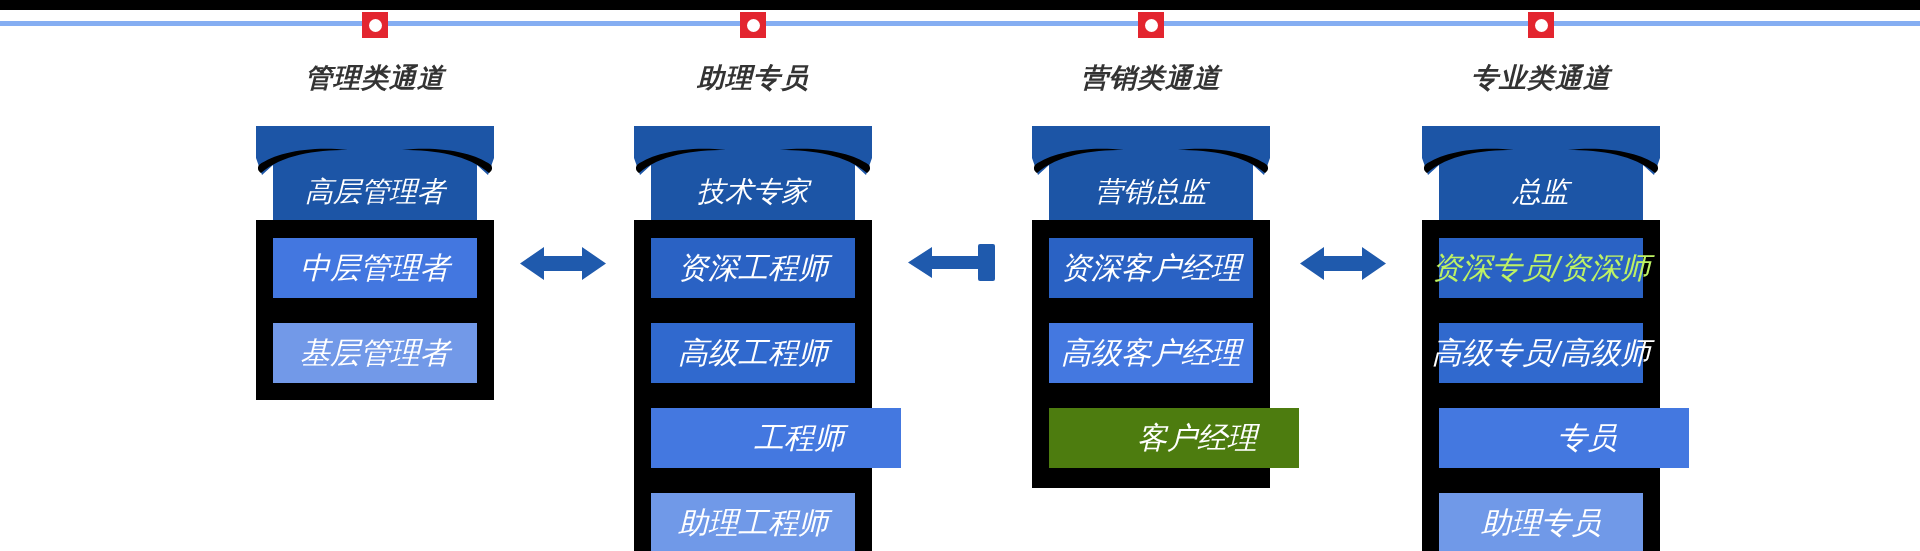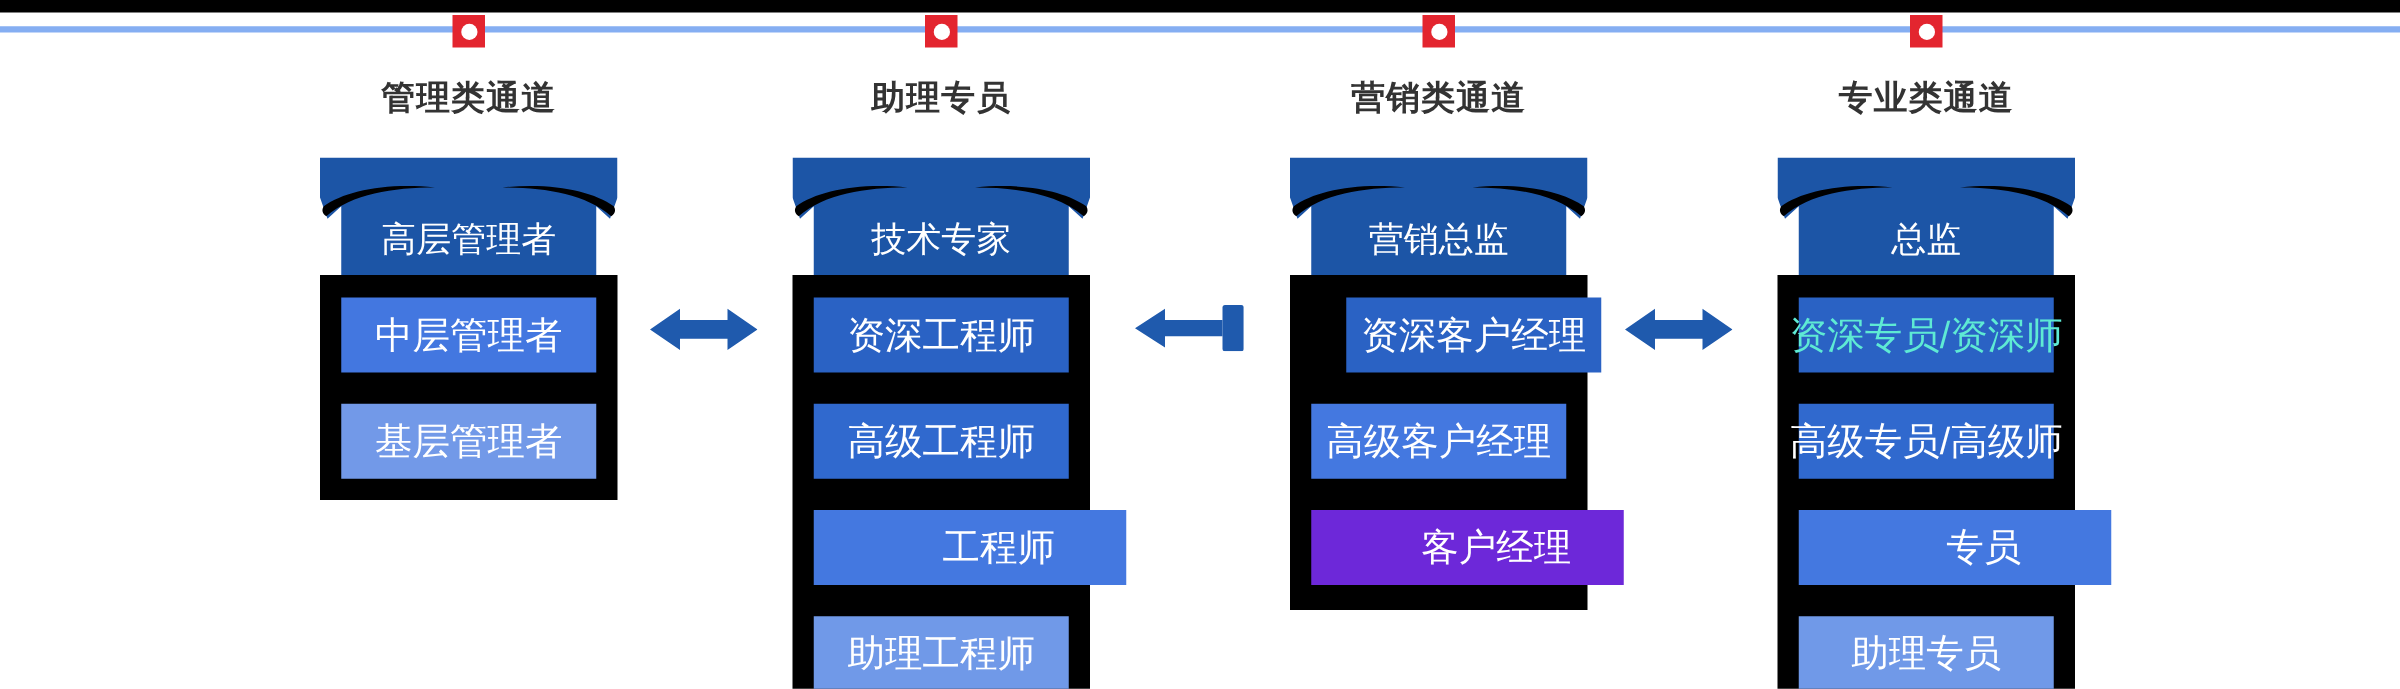--- a/index.html
+++ b/index.html
@@ -5,20 +5,21 @@
   html,body{margin:0;padding:0;}
   body{
     font-family:"Liberation Sans","DejaVu Sans",sans-serif;
     background:#ffffff;
   }
   #canvas{
     position:relative;
     width:1920px;height:551px;
     overflow:hidden;
     background:#ffffff;
+    font-style:italic;
   }
   .top-bar{position:absolute;left:0;top:0;width:1920px;height:10px;}
   .timeline{position:absolute;left:0;top:21px;width:1920px;height:5px;}
   .marker{
     position:absolute;top:12px;width:26px;height:26px;
     display:flex;align-items:center;justify-content:center;
   }
   .marker .dot{width:13px;height:13px;border-radius:50%;}
   .channel{position:absolute;top:0;width:238px;height:551px;}
   .channel-title{
@@ -103,38 +104,38 @@
     <div class="channel-title" style="color: rgb(51, 51, 51);">营销类通道</div>
     <div class="banner">
       <svg width="238" height="96" viewBox="0 0 238 96">
         <path d="M0,0 H238 V32 L232,49 L221,39 V96 H17 V39 L6,49 L0,32 Z" fill="#1C55A6"></path>
         <path d="M5,47 C26,29 58,24 92,24 C52,20 20,27 3,39 C1,42 2,45 5,47 Z" fill="#000000"></path>
         <path d="M233,47 C212,29 180,24 146,24 C186,20 218,27 235,39 C237,42 236,45 233,47 Z" fill="#000000"></path>
       </svg>
       <div class="top-level" style="color: rgb(255, 255, 255);">营销总监</div>
     </div>
     <div class="frame" style="height: 268px; background-color: rgb(0, 0, 0);">
-      <div class="rung r0" style="background-color: rgb(42, 98, 196); color: rgb(255, 255, 255); margin-left: 28px;">资深客户经理</div>
+      <div class="rung r0" style="background-color: rgb(42, 98, 196); color: rgb(255, 255, 255);">资深客户经理</div>
       <div class="rung r1" style="background-color: rgb(68, 120, 224); color: rgb(255, 255, 255);">高级客户经理</div>
-      <div class="rung r2" style="background-color: #6d28d9; color: rgb(255, 255, 255);">客户经理</div>
+      <div class="rung r2" style="background-color: #4d7c0f; color: rgb(255, 255, 255);">客户经理</div>
     </div>
   </div>
 
   <div class="channel" style="left:1422px">
     <div class="channel-title" style="color: rgb(51, 51, 51);">专业类通道</div>
     <div class="banner">
       <svg width="238" height="96" viewBox="0 0 238 96">
         <path d="M0,0 H238 V32 L232,49 L221,39 V96 H17 V39 L6,49 L0,32 Z" fill="#1C55A6"></path>
         <path d="M5,47 C26,29 58,24 92,24 C52,20 20,27 3,39 C1,42 2,45 5,47 Z" fill="#000000"></path>
         <path d="M233,47 C212,29 180,24 146,24 C186,20 218,27 235,39 C237,42 236,45 233,47 Z" fill="#000000"></path>
       </svg>
       <div class="top-level" style="color: rgb(255, 255, 255);">总监</div>
     </div>
     <div class="frame" style="height: 340px; background-color: rgb(0, 0, 0);">
-      <div class="rung r0" style="background-color: rgb(42, 98, 196); color: #5eead4;">资深专员/资深师</div>
+      <div class="rung r0" style="background-color: rgb(42, 98, 196); color: #bef264;">资深专员/资深师</div>
       <div class="rung r1" style="background-color: rgb(48, 105, 206); color: rgb(255, 255, 255);">高级专员/高级师</div>
       <div class="rung r2" style="background-color: rgb(68, 120, 224); color: rgb(255, 255, 255);">专员</div>
       <div class="rung r3" style="background-color: rgb(112, 153, 232); color: rgb(255, 255, 255);">助理专员</div>
     </div>
   </div>
 
   <div class="arrow" style="left:520px;top:246px">
     <svg width="86" height="35" viewBox="0 0 86 35">
       <path d="M0,17.5 L24,1 V10 H62 V1 L86,17.5 L62,34 V25 H24 V34 Z" fill="#1F5AAD"></path>
     </svg>

